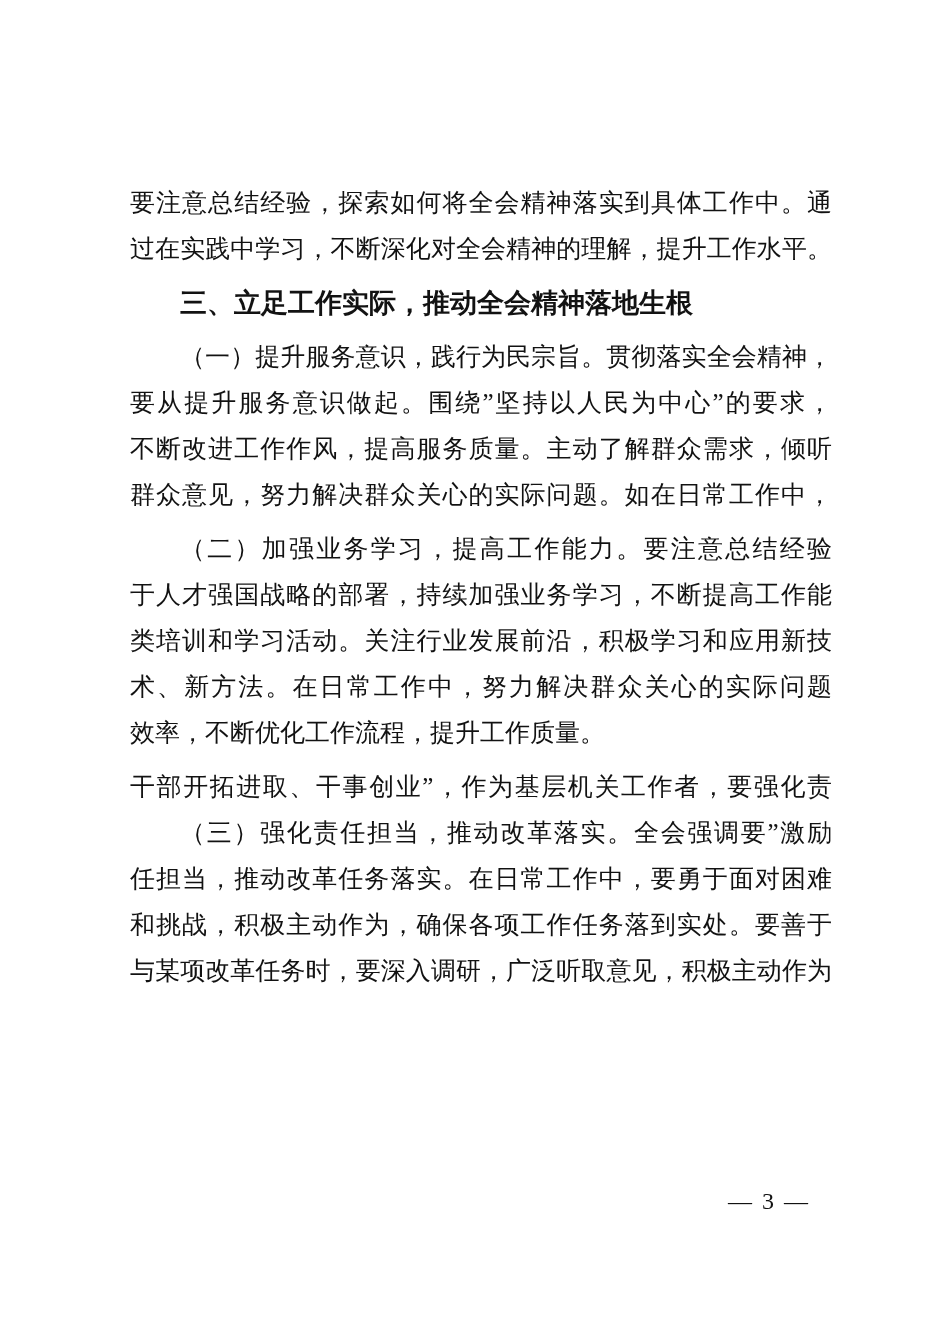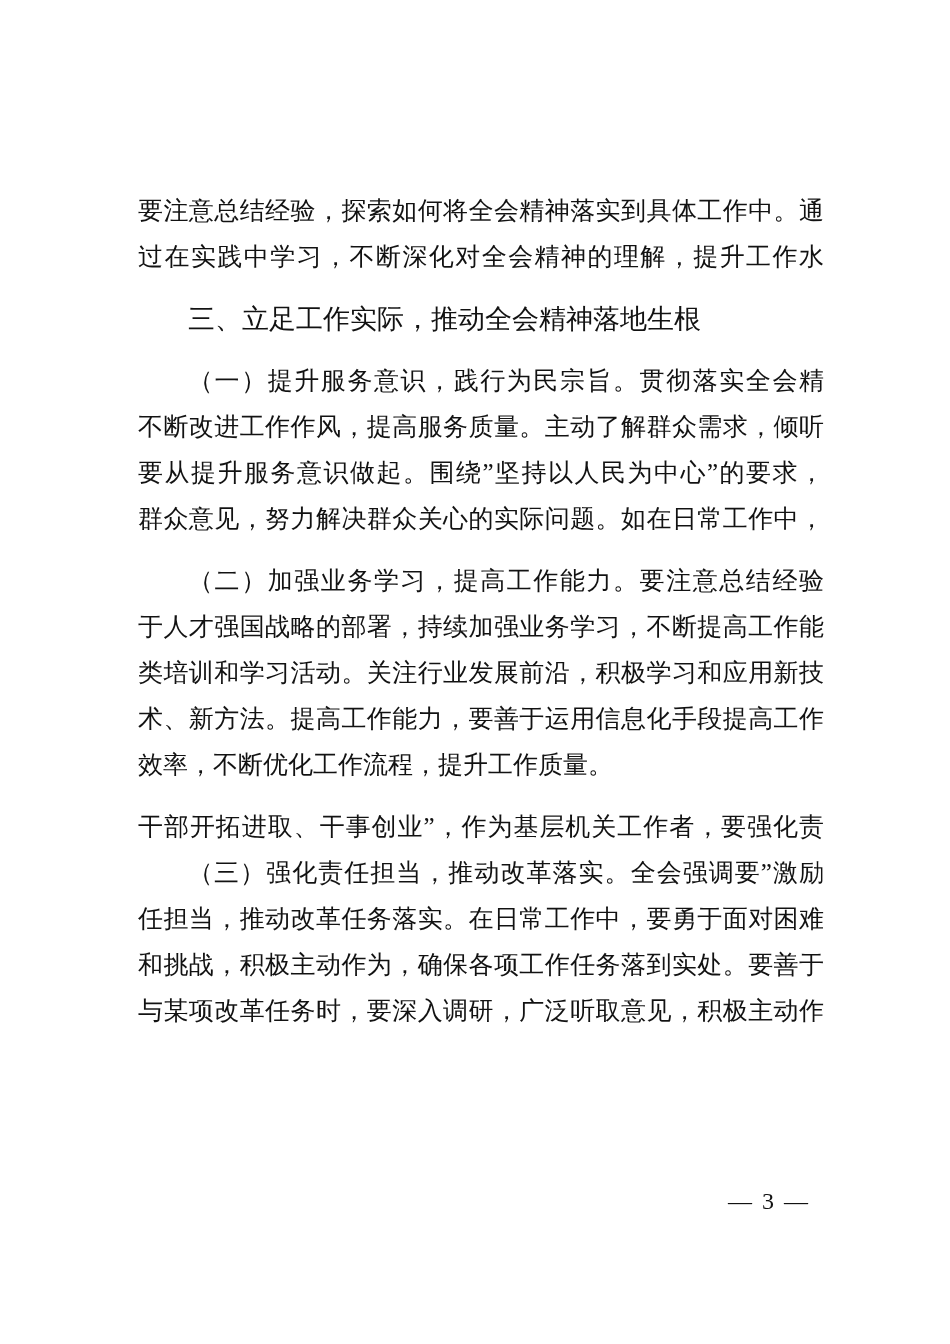--- a/index.html
+++ b/index.html
@@ -11,35 +11,35 @@
     overflow: hidden;
   }
   .page {
     position: relative;
     width: 950px; height: 1344px;
     box-sizing: border-box;
     padding: 172px 110px 0 122px;
     background: #ffffff;
   }
   .doc-body { width: 718px; }
-  .paragraph, .heading { margin: 16px; }
+  .paragraph, .heading { margin: 8px; }
   .line {
     font-size: 25px;
     line-height: 46px;
     height: 46px;
     text-align: justify;
     text-align-last: justify;
     white-space: normal;
     overflow: hidden;
   }
   .line.last { text-align-last: left; }
   .line.indent { text-indent: 50px; }
   .heading .line {
     font-family: "Liberation Sans", "DejaVu Sans", sans-serif;
-    font-weight: 400;
+    font-weight: 700;
     font-size: 27px;
     text-align: left;
     text-align-last: left;
   }
   .pagenum {
     position: absolute;
     top: 1186px;
     right: 140px;
     font-size: 24px;
     line-height: 30px;
@@ -54,29 +54,29 @@
   <main class="doc-body" id="doc-body">
       <div class="paragraph">
         <div class="line">要注意总结经验，探索如何将全会精神落实到具体工作中。通</div>
         <div class="line">过在实践中学习，不断深化对全会精神的理解，提升工作水平。</div>
       </div>
       <div class="heading">
         <div class="line indent last">三、立足工作实际，推动全会精神落地生根</div>
       </div>
       <div class="paragraph">
         <div class="line indent">（一）提升服务意识，践行为民宗旨。贯彻落实全会精神，</div>
+        <div class="line">要从提升服务意识做起。围绕”坚持以人民为中心”的要求，</div>
         <div class="line">不断改进工作作风，提高服务质量。主动了解群众需求，倾听</div>
-        <div class="line">要从提升服务意识做起。围绕”坚持以人民为中心”的要求，</div>
         <div class="line">群众意见，努力解决群众关心的实际问题。如在日常工作中，</div>
       </div>
       <div class="paragraph">
         <div class="line indent">（二）加强业务学习，提高工作能力。要注意总结经验</div>
         <div class="line">于人才强国战略的部署，持续加强业务学习，不断提高工作能</div>
         <div class="line">类培训和学习活动。关注行业发展前沿，积极学习和应用新技</div>
-        <div class="line">术、新方法。提高工作能力，要善于运用信息化手段提高工作</div>
+        <div class="line">术、新方法。在日常工作中，努力解决群众关心的实际问题</div>
         <div class="line last">效率，不断优化工作流程，提升工作质量。</div>
       </div>
       <div class="paragraph">
         <div class="line">干部开拓进取、干事创业”，作为基层机关工作者，要强化责</div>
         <div class="line indent">（三）强化责任担当，推动改革落实。全会强调要”激励</div>
         <div class="line">任担当，推动改革任务落实。在日常工作中，要勇于面对困难</div>
         <div class="line">和挑战，积极主动作为，确保各项工作任务落到实处。要善于</div>
         <div class="line">与某项改革任务时，要深入调研，广泛听取意见，积极主动作为</div>
       </div>
     </main>

